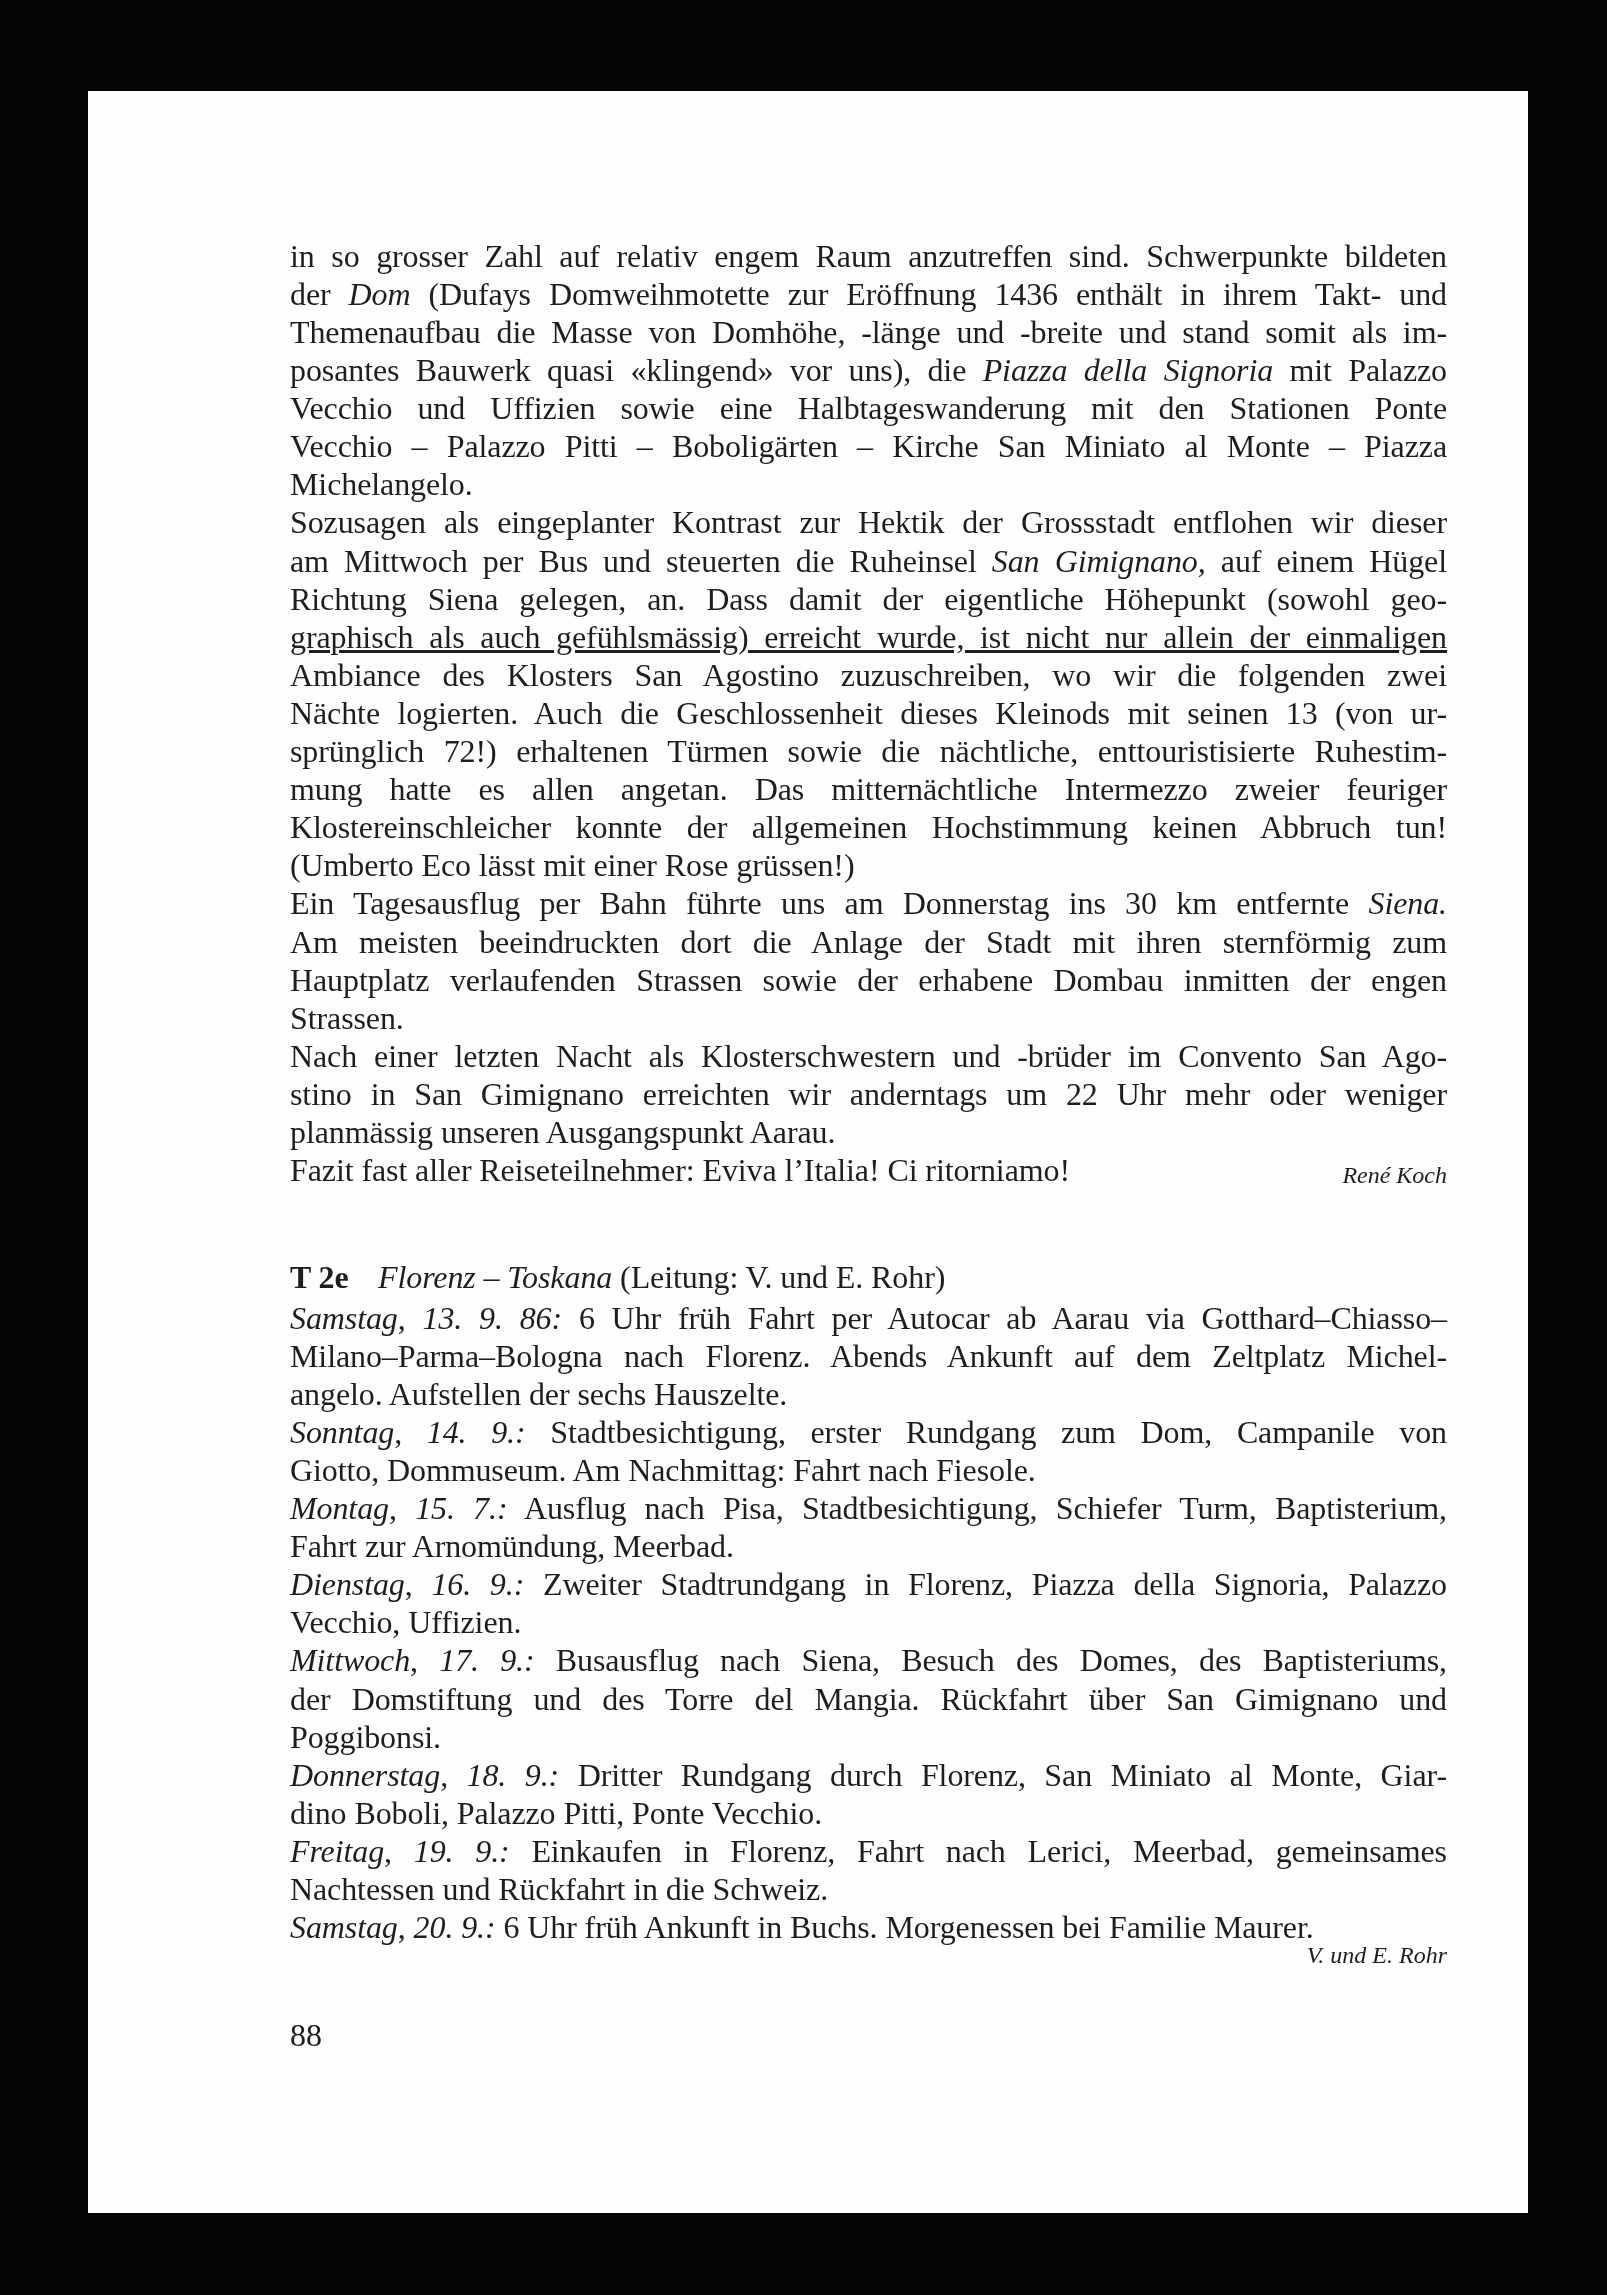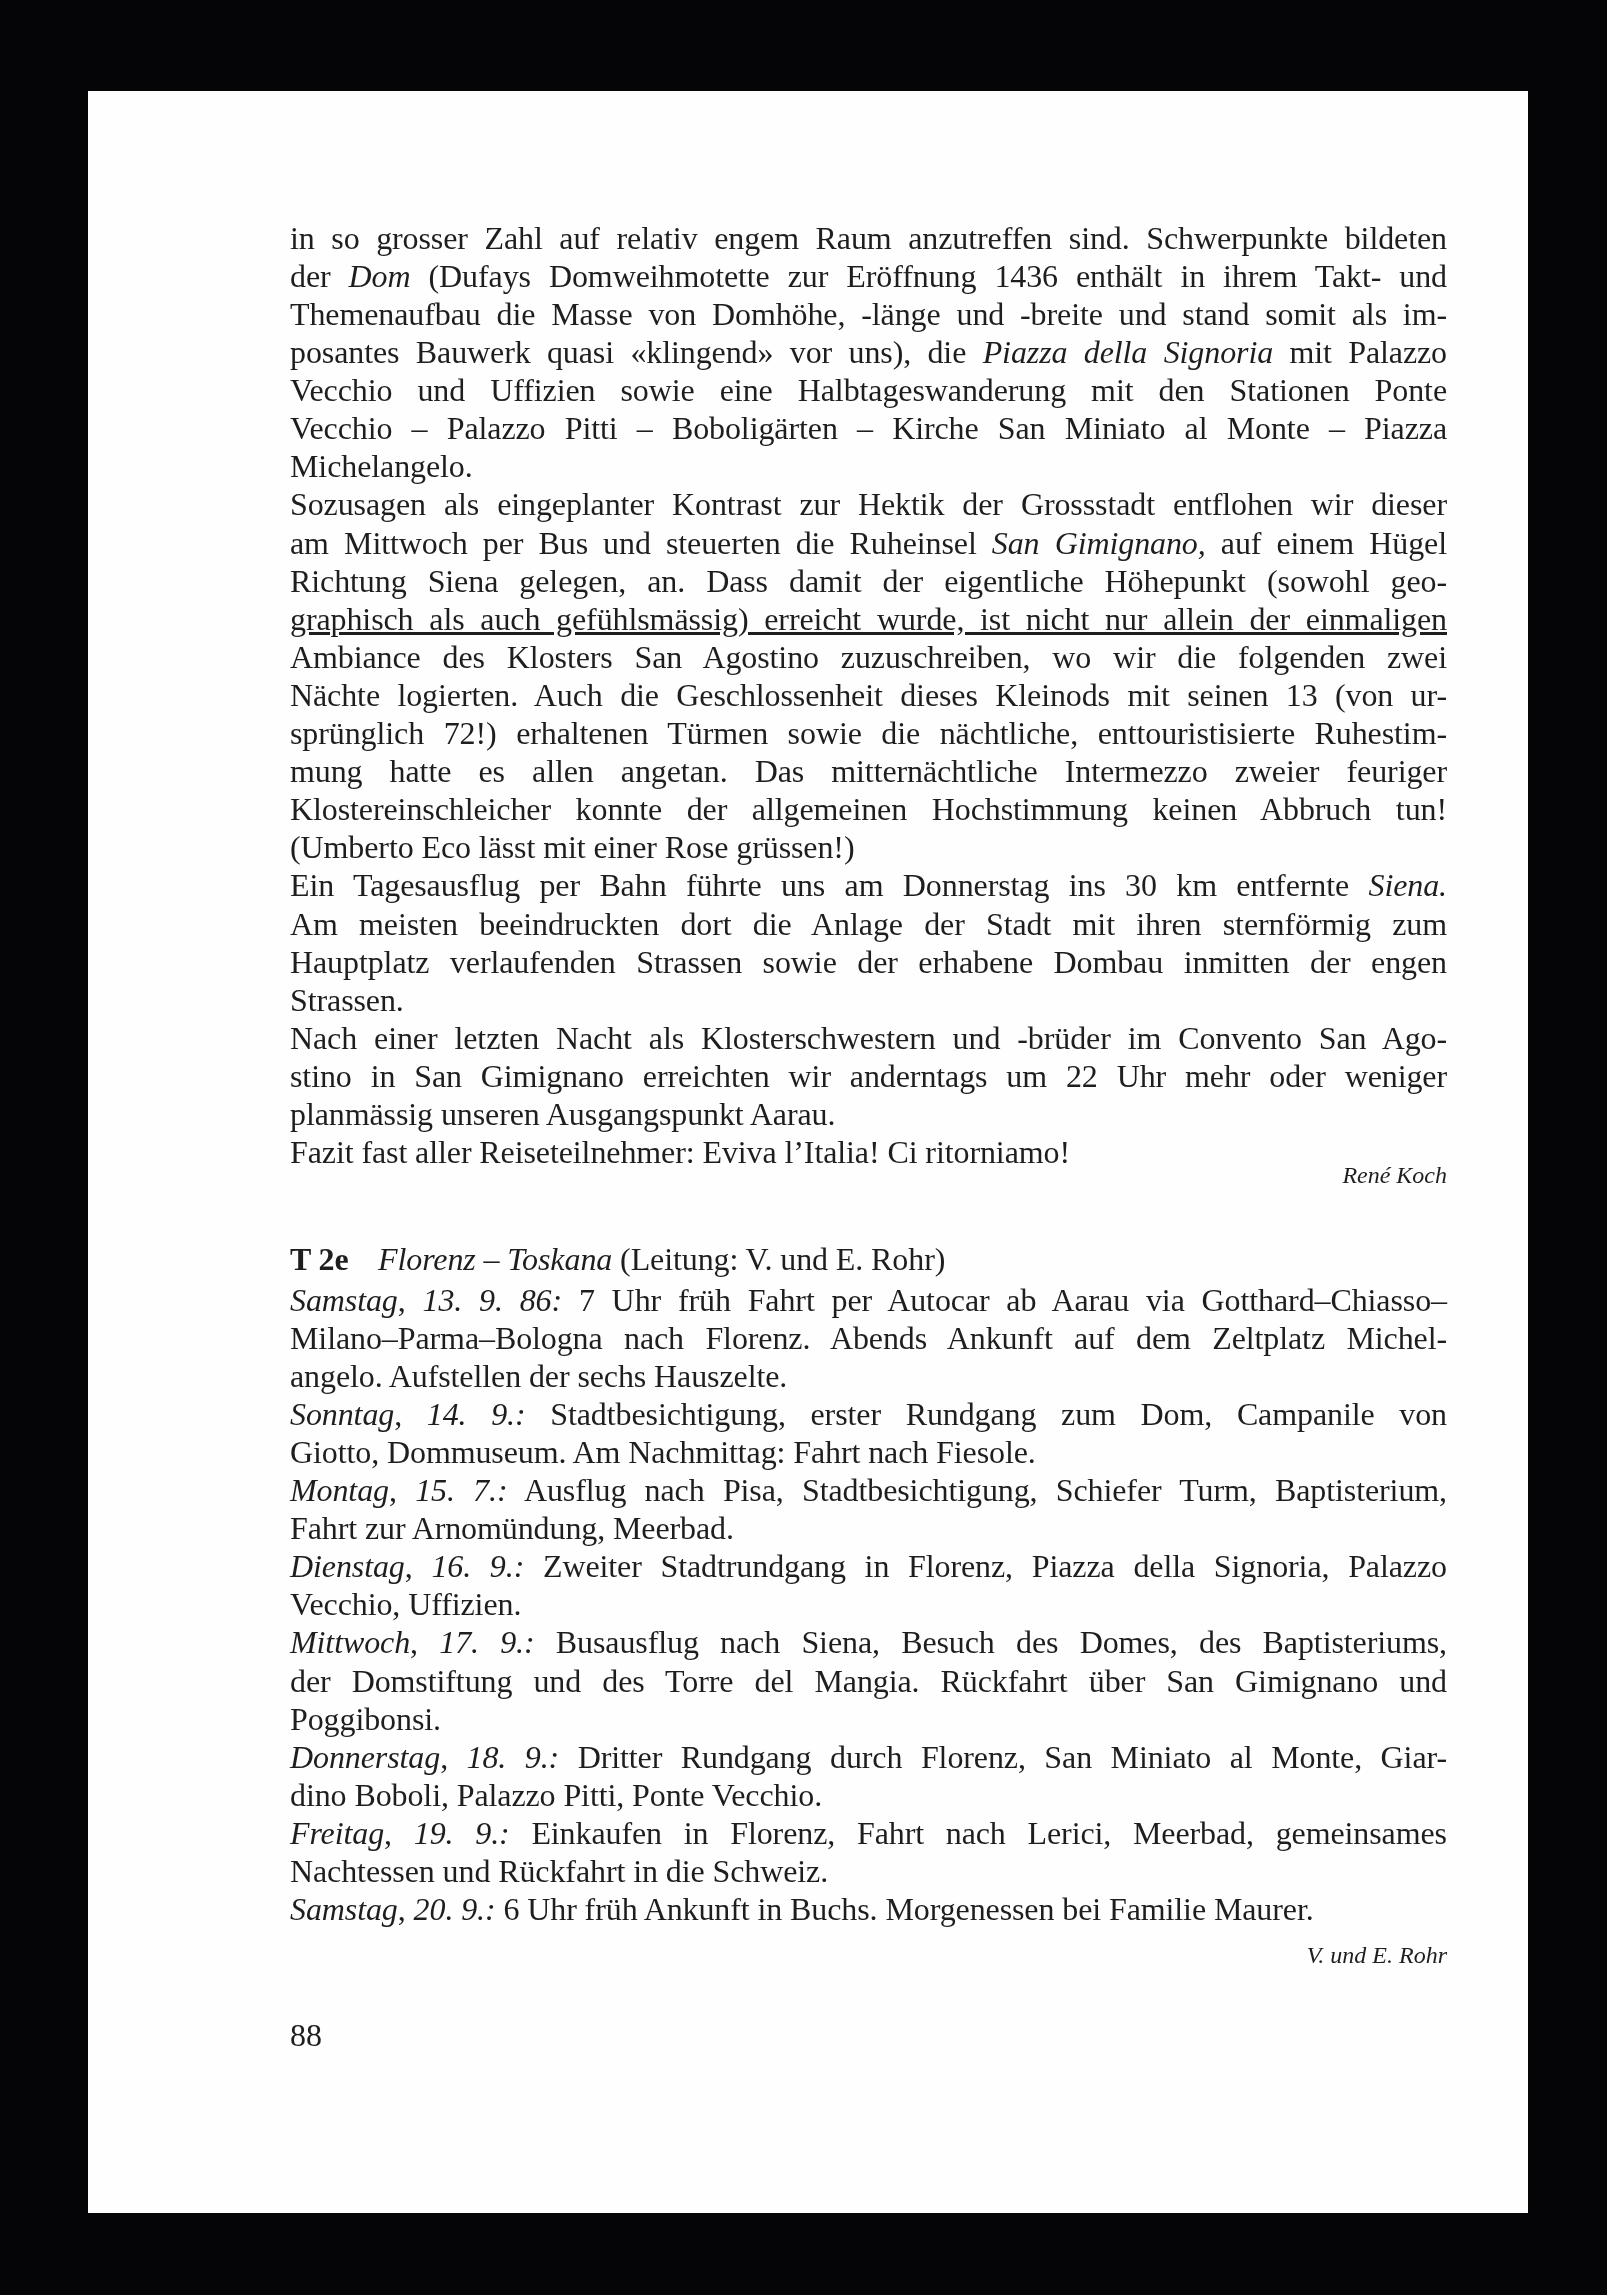--- a/index.html
+++ b/index.html
@@ -32,20 +32,21 @@
     position: absolute;
     left: 0;
     width: 1157px;
     height: 39px;
     font-size: 32px;
     line-height: 39px;
     white-space: nowrap;
     text-align: justify;
     text-align-last: justify;
     letter-spacing: -0.1px;
+    margin-top: 18px;
   }
   .line.last {
     text-align: left;
     text-align-last: left;
   }
   .it { font-style: italic; }
   .heading .code {
     display: inline-block;
     width: 88px;
     font-weight: bold;
@@ -98,21 +99,21 @@
         <div class="line last" style="top: 1042px;"><span>Fazit fast aller Reiseteilnehmer: Eviva l’Italia! Ci ritorniamo!</span></div>
       </div>
 
     <div class="sig" style="top:1065px;">René Koch</div>
 
     <div class="line heading last" style="top:1149px;">
       <span class="code">T 2e</span><span class="it">Florenz – Toskana</span><span> (Leitung: V. und E. Rohr)</span>
     </div>
 
     <div id="t2e-block">
-        <div class="line" style="top: 1190px;"><span class="it">Samstag</span><span>, </span><span class="it">13. 9. 86:</span><span> 7 Uhr früh Fahrt per Autocar ab Aarau via Gotthard–Chiasso–</span></div>
+        <div class="line" style="top: 1190px;"><span class="it">Samstag</span><span>, </span><span class="it">13. 9. 86:</span><span> 6 Uhr früh Fahrt per Autocar ab Aarau via Gotthard–Chiasso–</span></div>
         <div class="line" style="top: 1228px;"><span>Milano–Parma–Bologna nach Florenz. Abends Ankunft auf dem Zeltplatz Michel-</span></div>
         <div class="line last" style="top: 1266px;"><span>angelo. Aufstellen der sechs Hauszelte.</span></div>
         <div class="line" style="top: 1304px;"><span class="it">Sonntag</span><span>, </span><span class="it">14. 9.:</span><span> Stadtbesichtigung, erster Rundgang zum Dom, Campanile von</span></div>
         <div class="line last" style="top: 1342px;"><span>Giotto, Dommuseum. Am Nachmittag: Fahrt nach Fiesole.</span></div>
         <div class="line" style="top: 1380px;"><span class="it">Montag</span><span>, </span><span class="it">15. 7.:</span><span> Ausflug nach Pisa, Stadtbesichtigung, Schiefer Turm, Baptisterium,</span></div>
         <div class="line last" style="top: 1418px;"><span>Fahrt zur Arnomündung, Meerbad.</span></div>
         <div class="line" style="top: 1456px;"><span class="it">Dienstag</span><span>, </span><span class="it">16. 9.:</span><span> Zweiter Stadtrundgang in Florenz, Piazza della Signoria, Palazzo</span></div>
         <div class="line last" style="top: 1494px;"><span>Vecchio, Uffizien.</span></div>
         <div class="line" style="top: 1532px;"><span class="it">Mittwoch</span><span>, </span><span class="it">17. 9.:</span><span> Busausflug nach Siena, Besuch des Domes, des Baptisteriums,</span></div>
         <div class="line" style="top: 1571px;"><span>der Domstiftung und des Torre del Mangia. Rückfahrt über San Gimignano und</span></div>

